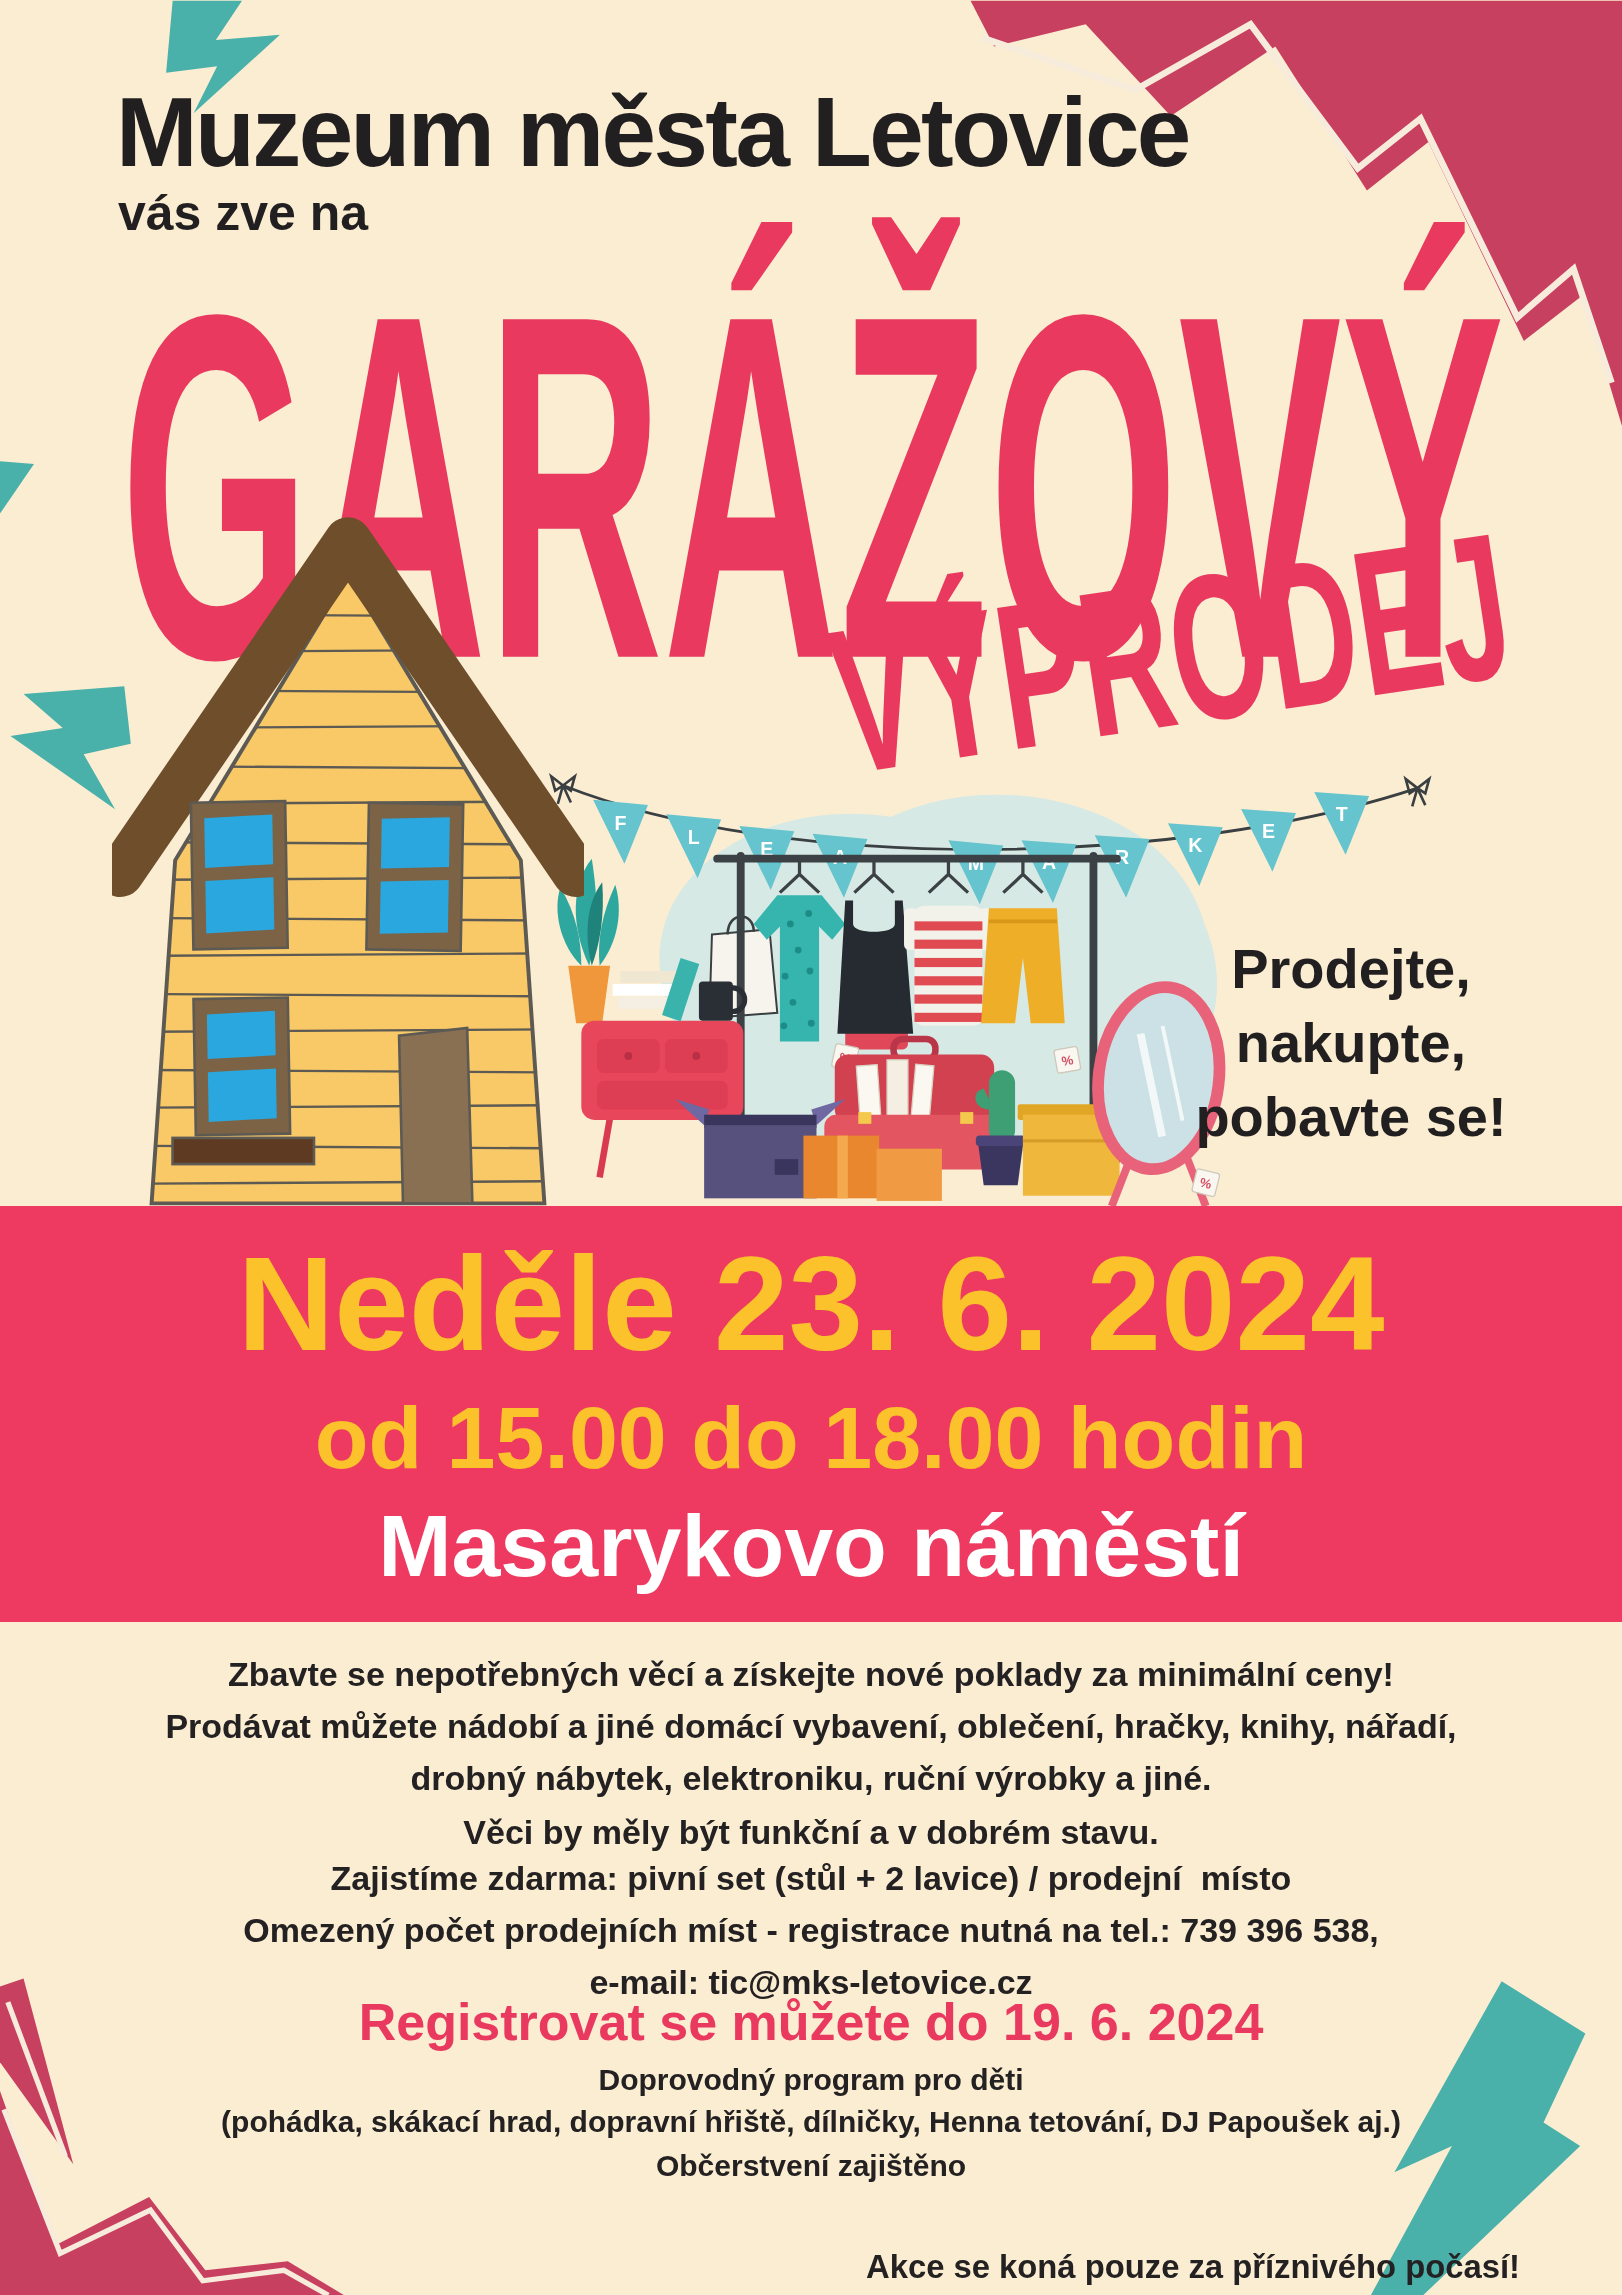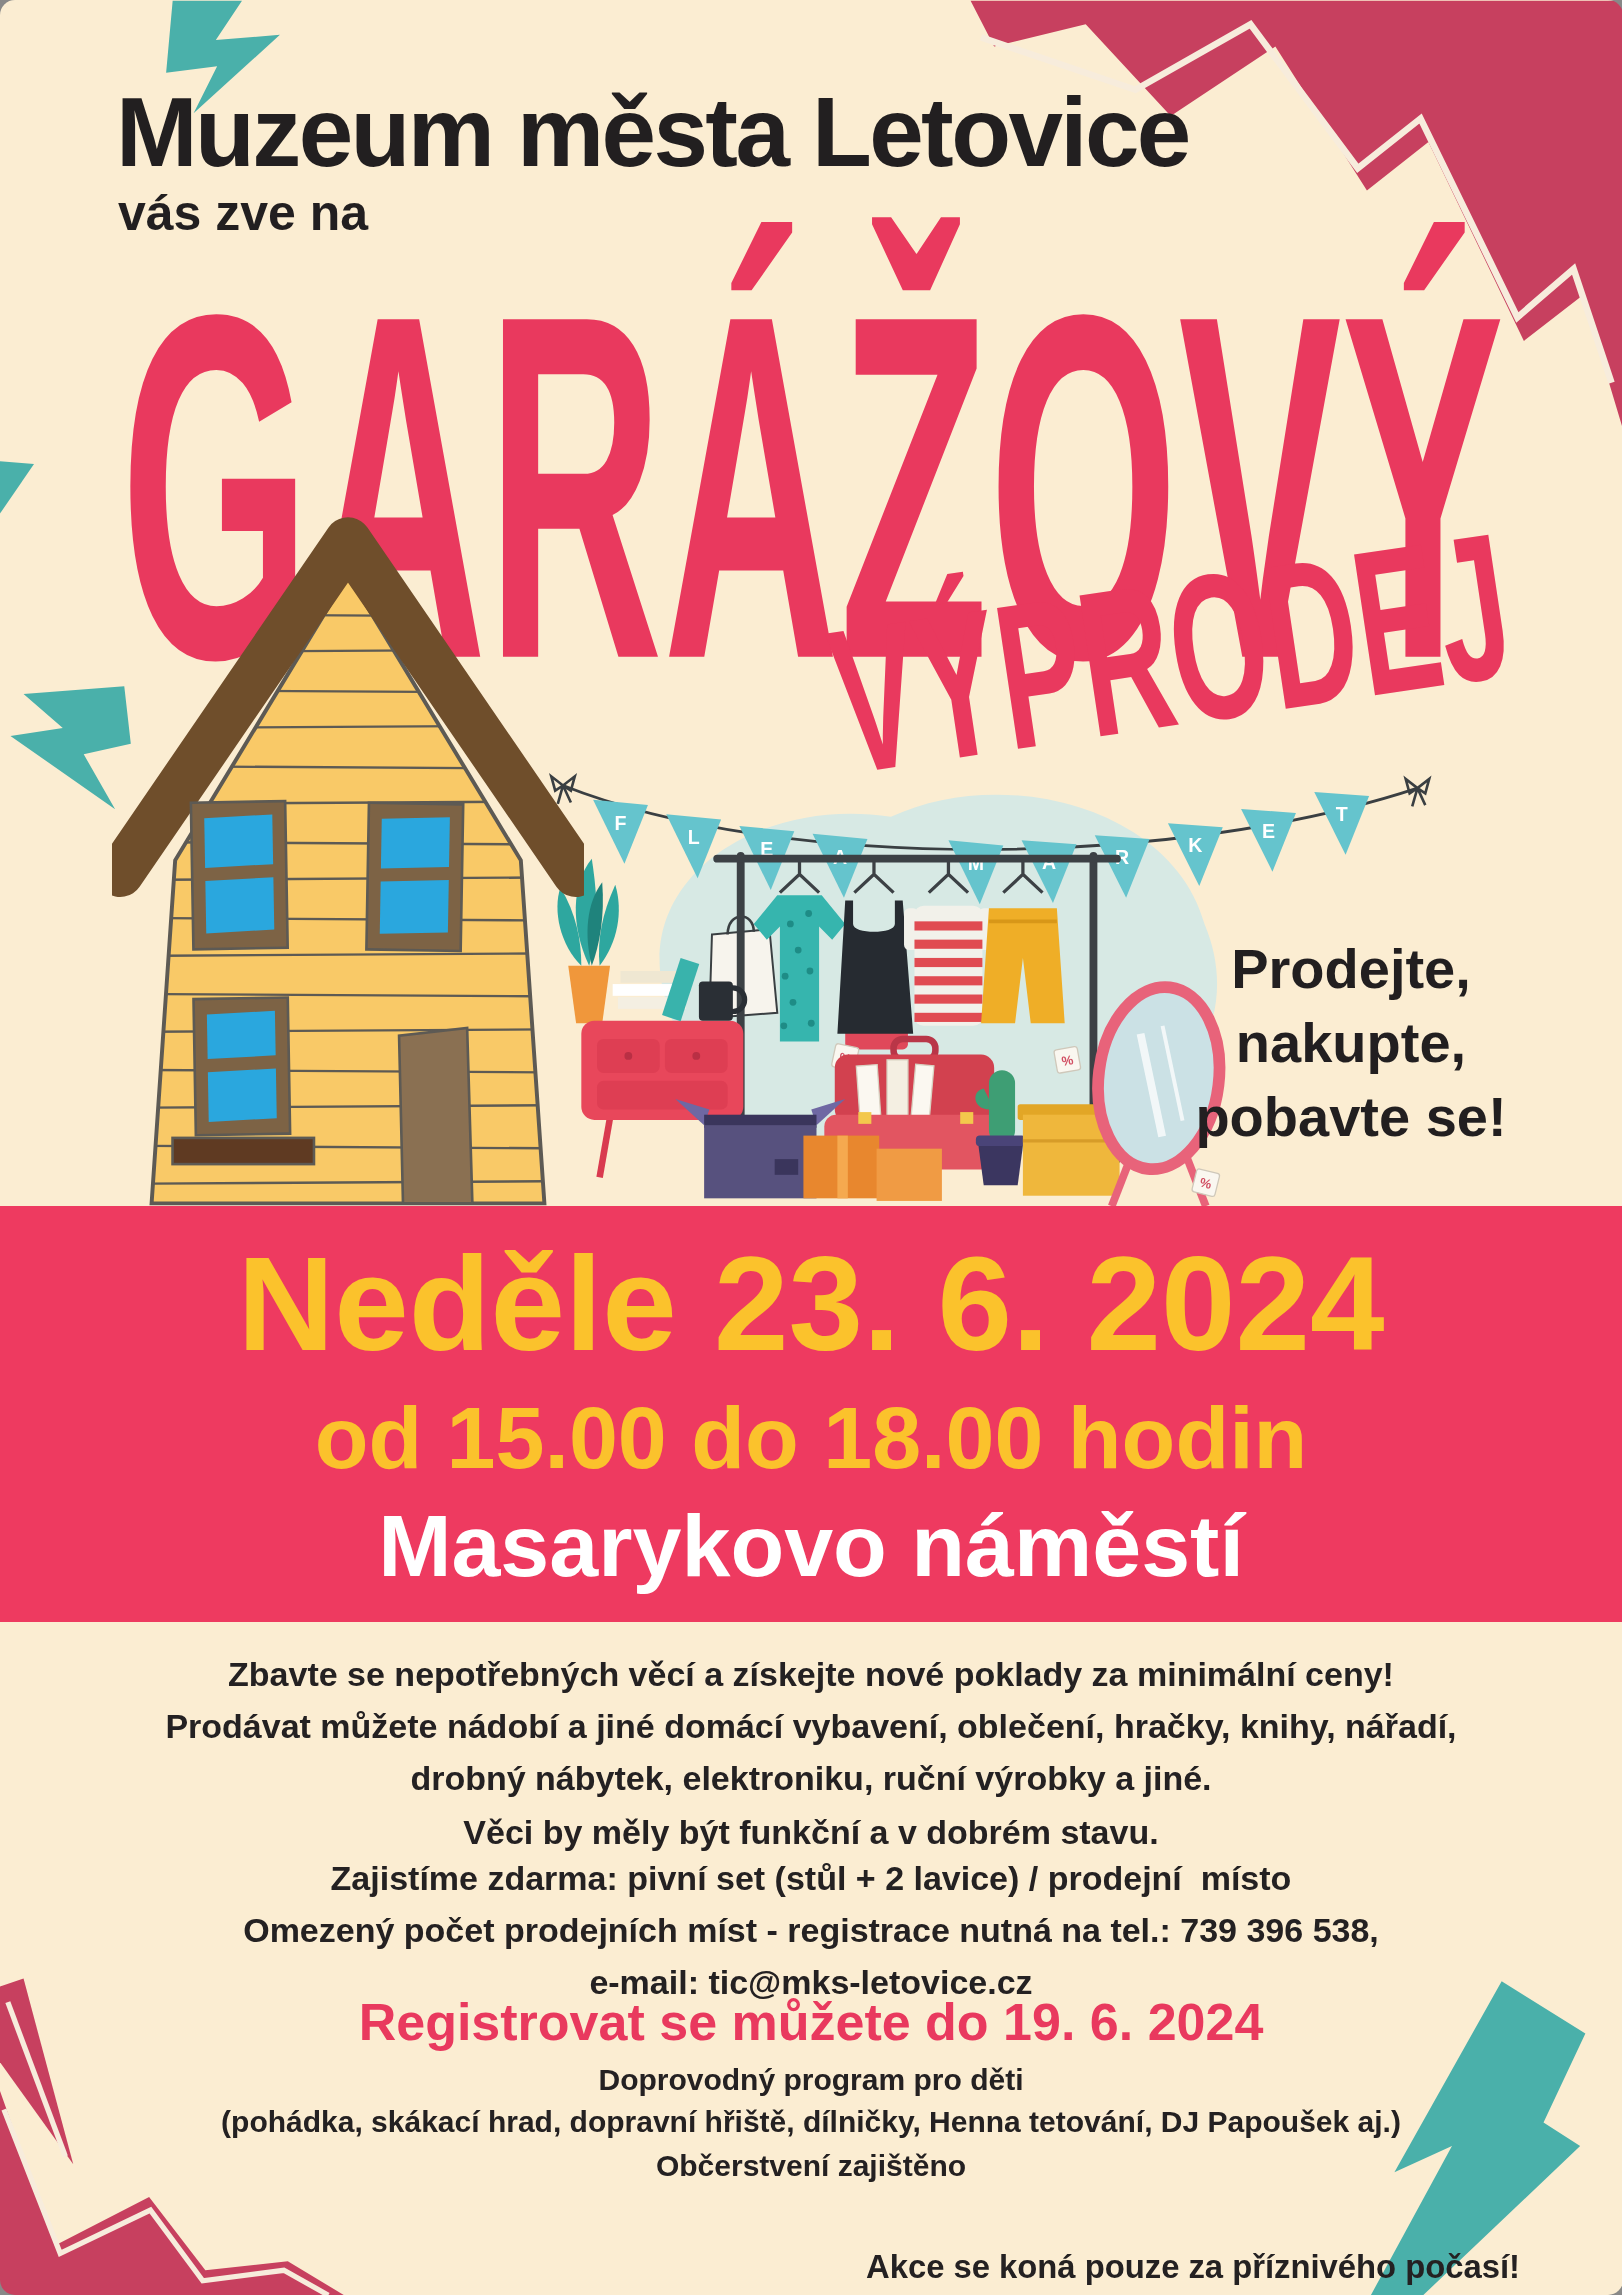--- a/index.html
+++ b/index.html
@@ -1,16 +1,16 @@
 <!DOCTYPE html>
 <html style="font-size:10.5px"><head>
 <meta charset="utf-8">
 <style>
   html,body{margin:0;padding:0;background:#888;}
-  .stage{width:1623px;height:2295px;overflow:hidden;border-radius:15px;}
+  .stage{width:1623px;height:2295px;overflow:hidden;}
   .poster{
     position:relative;width:811px;height:1148px;background:#FBEDD2;
     transform:scale(2);transform-origin:0 0;
     font-family:"Liberation Sans",sans-serif;color:#242122;overflow:hidden;
   }
   .abs{position:absolute;}
   .organizer{left:58px;top:42px;font-size:49px;font-weight:700;letter-spacing:-1.3px;
     line-height:1;margin:0;color:#221F20;white-space:nowrap;}
   .invitation{left:59px;top:94px;font-size:25px;font-weight:700;line-height:1;color:#221F20;}
   .tagline{left:576px;top:466px;width:199px;text-align:center;font-size:28px;

